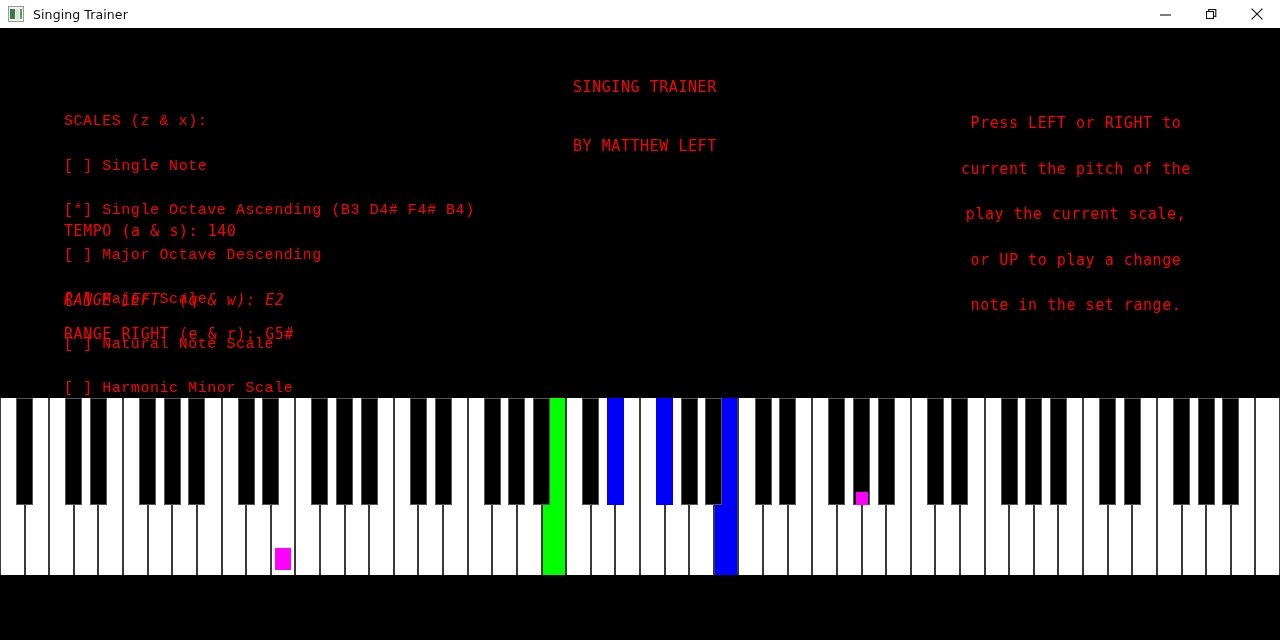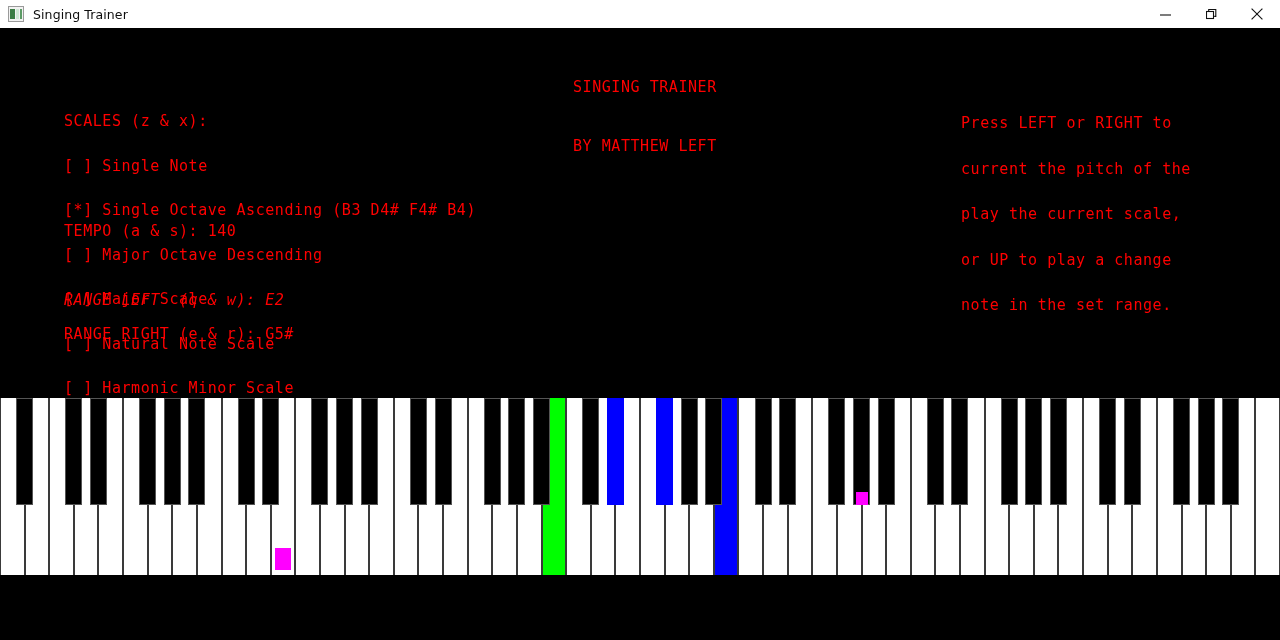--- a/index.html
+++ b/index.html
@@ -50,28 +50,28 @@
     font-size:15px;
     line-height:15px;
     letter-spacing:0.55px;
     white-space:pre;
   }
 
   #center-block{left:573px;top:22px;}
   #center-block .ln{height:29px;line-height:15px;}
 
   #scales-block{left:64px;top:56px;}
-  #scales-block .ln{height:14.5px;}
+  #scales-block .ln{height:14.5px;font-family:Liberation Mono, monospace;}
 
   #tempo-line{left:64px;top:196px;}
   #range-left-line{left:64px;top:265px;font-style:italic;}
   #range-right-line{left:64px;top:299px;}
 
   #help-block{left:961px;top:58px;}
-  #help-block .ln{height:15.5px;}
+  #help-block .ln{height:15.5px;text-align:center;}
 
   
   #piano{
     position:absolute;left:0;top:370px;width:1280px;height:177px;
     background:#000;
   }
   .wkey{
     position:absolute;top:0;height:177px;
     background:#ffffff;
     border-left:1px solid #3a3a3a;

